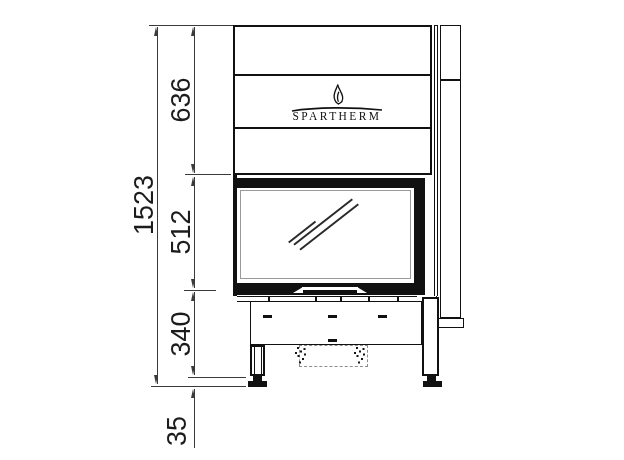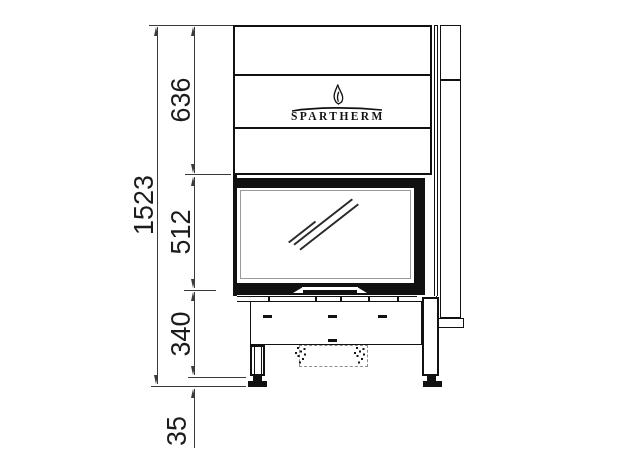--- a/index.html
+++ b/index.html
@@ -15,21 +15,21 @@
   .box{position:absolute;background:#fff;border:1.8px solid var(--line,#111);box-sizing:border-box;}
   .thin{border-width:1.2px;}
   .stroke{position:absolute;height:1.5px;background:#2b2b2b;transform:rotate(-38deg);}
   .tick{position:absolute;width:1.6px;background:var(--line,#111);}
   .dash{position:absolute;width:9px;height:2.6px;background:var(--line,#111);}
   .speck{position:absolute;width:2.4px;height:2.4px;background:#151515;
          box-shadow:3px 3.5px 0 0 #151515, 6.5px 1px 0 0 #151515, .5px 8px 0 0 #151515,
                     5px 11px 0 0 #151515, 2px 14.5px 0 0 #151515, 7px 6.5px 0 0 #151515,
                     -2px 5px 0 0 #151515;}
   .brand{position:absolute;left:0;right:0;top:26px;text-align:center;
-         font-family:"Liberation Serif",serif;font-weight:700;font-size:11.5px;
+         font-family:"Liberation Serif",serif;font-weight:400;font-size:11.5px;
          letter-spacing:2.4px;color:#121212;white-space:nowrap;}
 </style>
 </head>
 <body>
 
 <div id="canvas">
 
   <div class="hl" style="left:149px;top:25px;width:84px;"></div>
   <div class="hl" style="left:185px;top:174px;width:46px;"></div>
   <div class="hl" style="left:184px;top:290px;width:32px;"></div>

